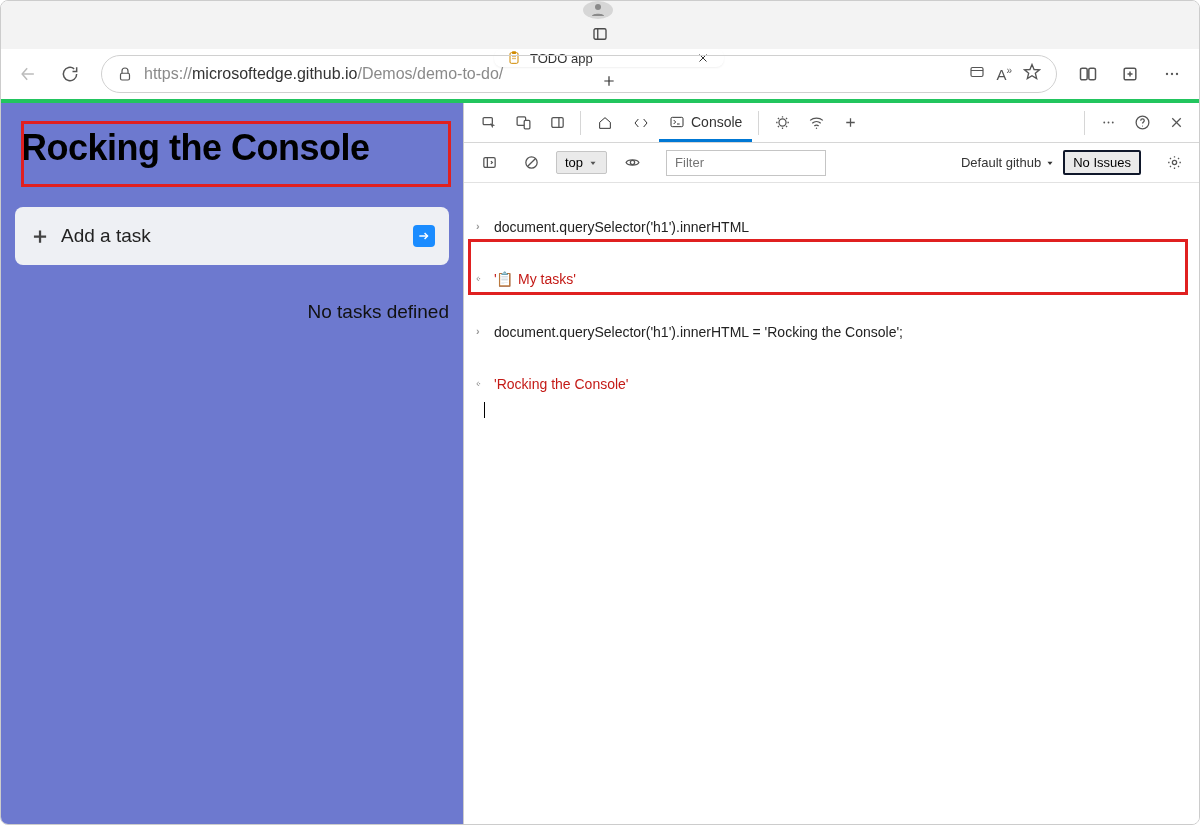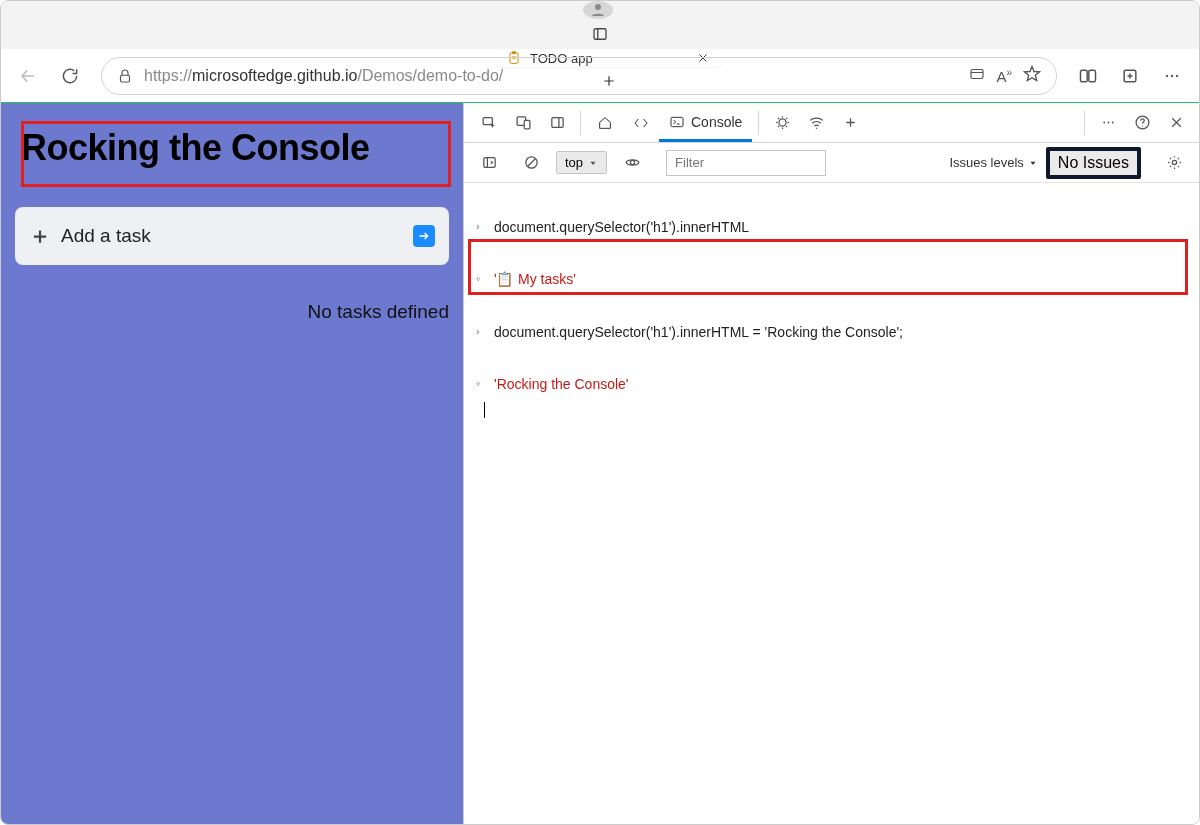--- a/index.html
+++ b/index.html
@@ -14,21 +14,21 @@
 .tab { height: 36px; background: #fff; border-radius: 8px; display:flex; align-items:center; padding: 0 12px; gap:8px; min-width: 230px; box-shadow: 0 1px 2px rgba(0,0,0,.06); margin-left: 18px;}
 .tab-favicon { width:16px; height:16px; display:flex;align-items:center;justify-content:center; }
 .tab-title { font-size: 13px; color:#333; flex:1; }
 .tab-close { width:18px;height:18px;display:flex;align-items:center;justify-content:center; }
 .newtab-btn { width:32px; height:32px; display:flex;align-items:center;justify-content:center; border-radius:4px; margin-left: 18px;}
 .win-controls-spacer { flex:1; }
 .win-btn { width:46px; height:44px; display:flex;align-items:center;justify-content:center; }
 .win-btn svg { width:12px; height:12px; stroke:#222; stroke-width:1.3; fill:none; }
 
 
-.toolbar { height: 54px; background: #fff; display:flex; align-items:center; padding: 0 8px; gap: 4px; border-bottom: 1px solid #22c55e;}
+.toolbar { height: 54px; background: #fff; display:flex; align-items:center; padding: 0 8px; gap: 4px; border-bottom: 4px solid #22c55e;}
 .tool-btn { width:38px;height:38px;border-radius:6px;display:flex;align-items:center;justify-content:center; }
 .tool-btn svg { width:20px; height:20px; stroke:#555; fill:none; stroke-width:1.8; }
 .tool-btn.disabled svg { stroke:#bbb; }
 .addressbar { flex:1; height:38px; border:1px solid #d0d0d0; border-radius:19px; display:flex; align-items:center; padding:0 14px; gap:10px; margin: 0 8px;}
 .addr-icon { width:18px; height:18px; }
 .addr-text { font-size:16px; color:#8a8a8a; }
 .addr-text .dark { color:#333; }
 .addr-right { margin-left:auto; display:flex; gap:10px; align-items:center; }
 
 
@@ -52,21 +52,21 @@
 .dt-sep { width:1px; height:24px; background:#d6d6d6; margin: 0 6px; }
 .dt-tab { padding: 0 10px; height:38px; display:flex; align-items:center; gap:6px; font-size:14px; color:#333; }
 .dt-tab.active { border-bottom: 3px solid #0078d4; margin-bottom:-1px; }
 .dt-tab svg { width:16px; height:16px; stroke:#333; fill:none; stroke-width:1.5; }
 .dt-right { margin-left:auto; display:flex; align-items:center; padding-right:6px;}
 
 .dt-consolebar { height:40px; display:flex; align-items:center; border-bottom:1px solid #e2e2e2; padding: 0 8px; gap:8px;}
 .dt-dropdown { background:#eaeaea; border:1px solid #c5c5c5; padding:3px 8px; font-size:13px; display:flex; align-items:center; gap:5px; border-radius:2px;}
 .dt-filter { border:1px solid #c5c5c5; height:26px; padding:0 8px; font-size:13px; width:160px;margin-left:9px; }
 .dt-levels { font-size:13px; color:#333; display:flex; align-items:center; gap:4px; margin-left: auto;}
-.dt-noissues { background:#eaeaea; border:4px solid #0f172a; padding:3px 8px; font-size:16px; border-radius:2px; }
+.dt-noissues { background:#eaeaea; border:2px solid #0f172a; padding:3px 8px; font-size:13px; border-radius:2px; }
 
 .dt-log { flex:1; font-family: Consolas, "Courier New", monospace; font-size:14px; padding: 6px 0; overflow:auto; position:relative;}
 .log-row { display:flex; align-items:flex-start; padding: 3px 12px; gap:8px; line-height:1.6;margin-top:24px;}
 .log-row .caret { color:#888; font-size:11px; padding-top:2px; width:10px;}
 .log-row .caret.in::before { content:"›"; font-weight:bold; color:#999;}
 .log-row .caret.out::before { content:"‹·"; letter-spacing:-2px; color:#999;}
 .log-text { white-space: pre; }
 .str { color:#c41a16; }
 .code { color:#222; }
 .redbox-log { position:absolute; border:3px solid #e02020; pointer-events:none; left:4px; top:56px; width:720px; height:56px;}
@@ -323,21 +323,21 @@
           </svg>
       </div>
       <div class="dt-iconbtn">
           <svg viewBox="0 0 24 24">
             <circle cx="12" cy="12" r="3"></circle>
             <path d="M3 12c2-5 16-5 18 0-2 5-16 5-18 0z"></path>
           </svg>
         </div>
       <input class="dt-filter" placeholder="Filter" style="">
       <div class="dt-levels">
-        <span>Issues levels</span>
+        <span>Default github</span>
         <svg viewBox="0 0 24 24" width="10" height="10">
             <polygon points="6 9 18 9 12 17" fill="#333"></polygon>
           </svg>
       </div>
       <div class="dt-noissues">No Issues</div>
       <div class="dt-iconbtn" style="margin-left:8px;">
           <svg viewBox="0 0 24 24">
             <circle cx="12" cy="12" r="3"></circle>
             <path d="M12 3v2M12 19v2M3 12h2M19 12h2M5.6 5.6l1.4 1.4M17 17l1.4 1.4M5.6 18.4L7 17M17 7l1.4-1.4"></path>
           </svg>

